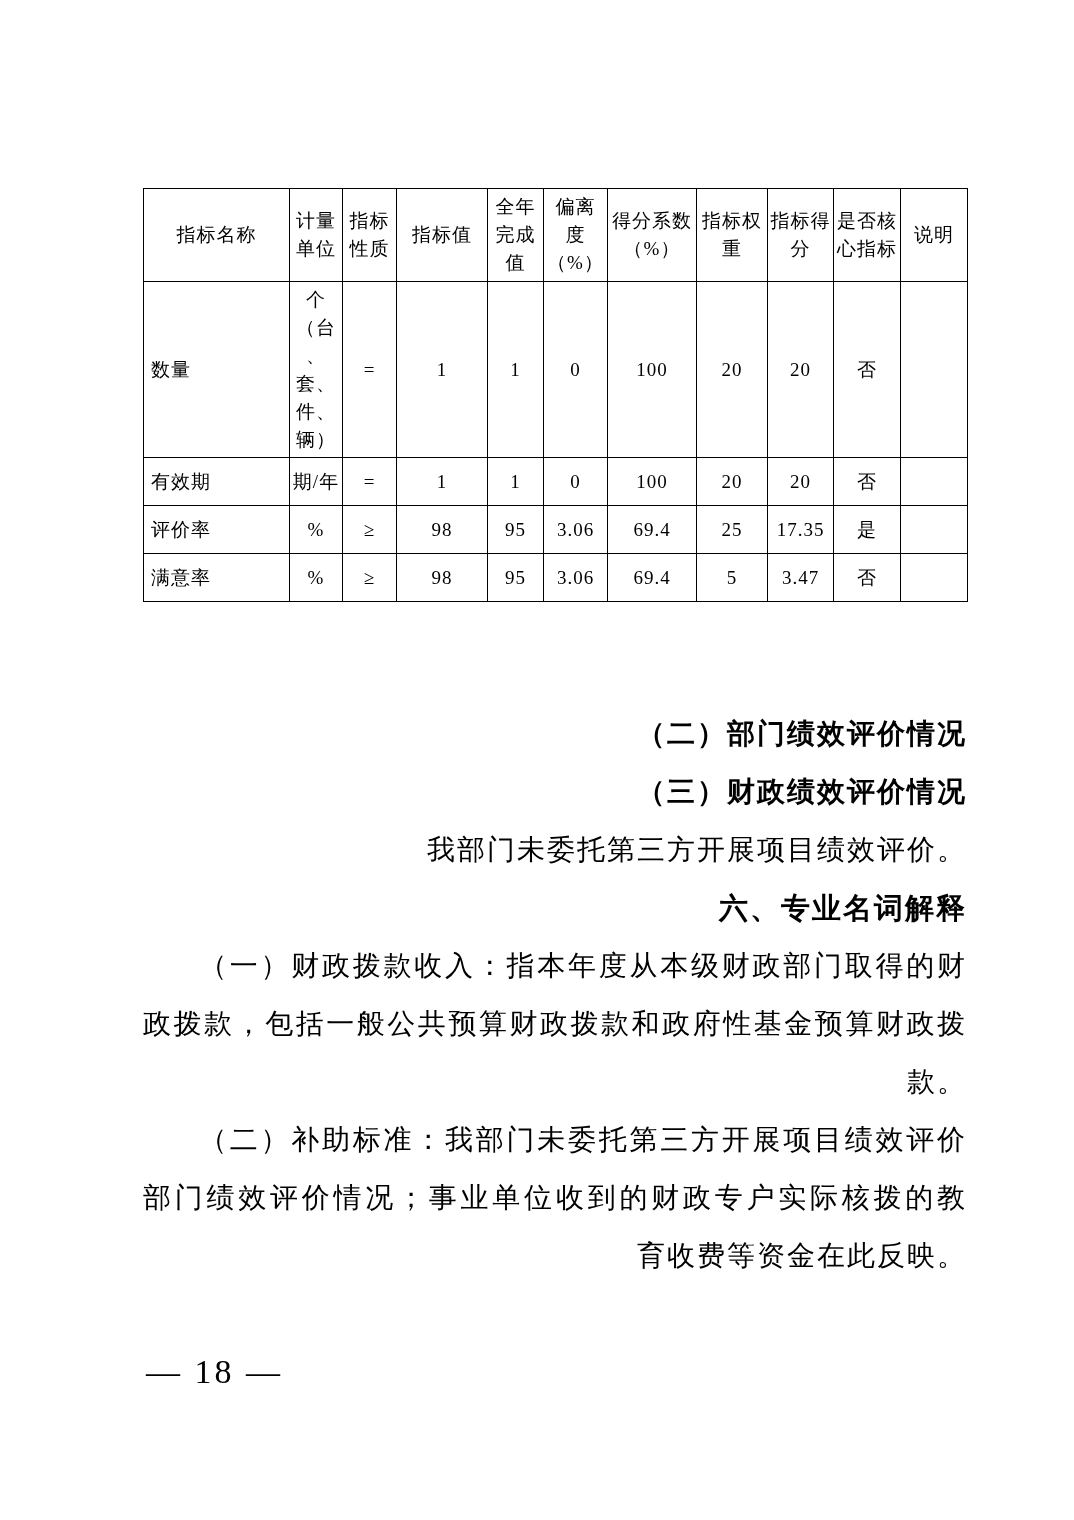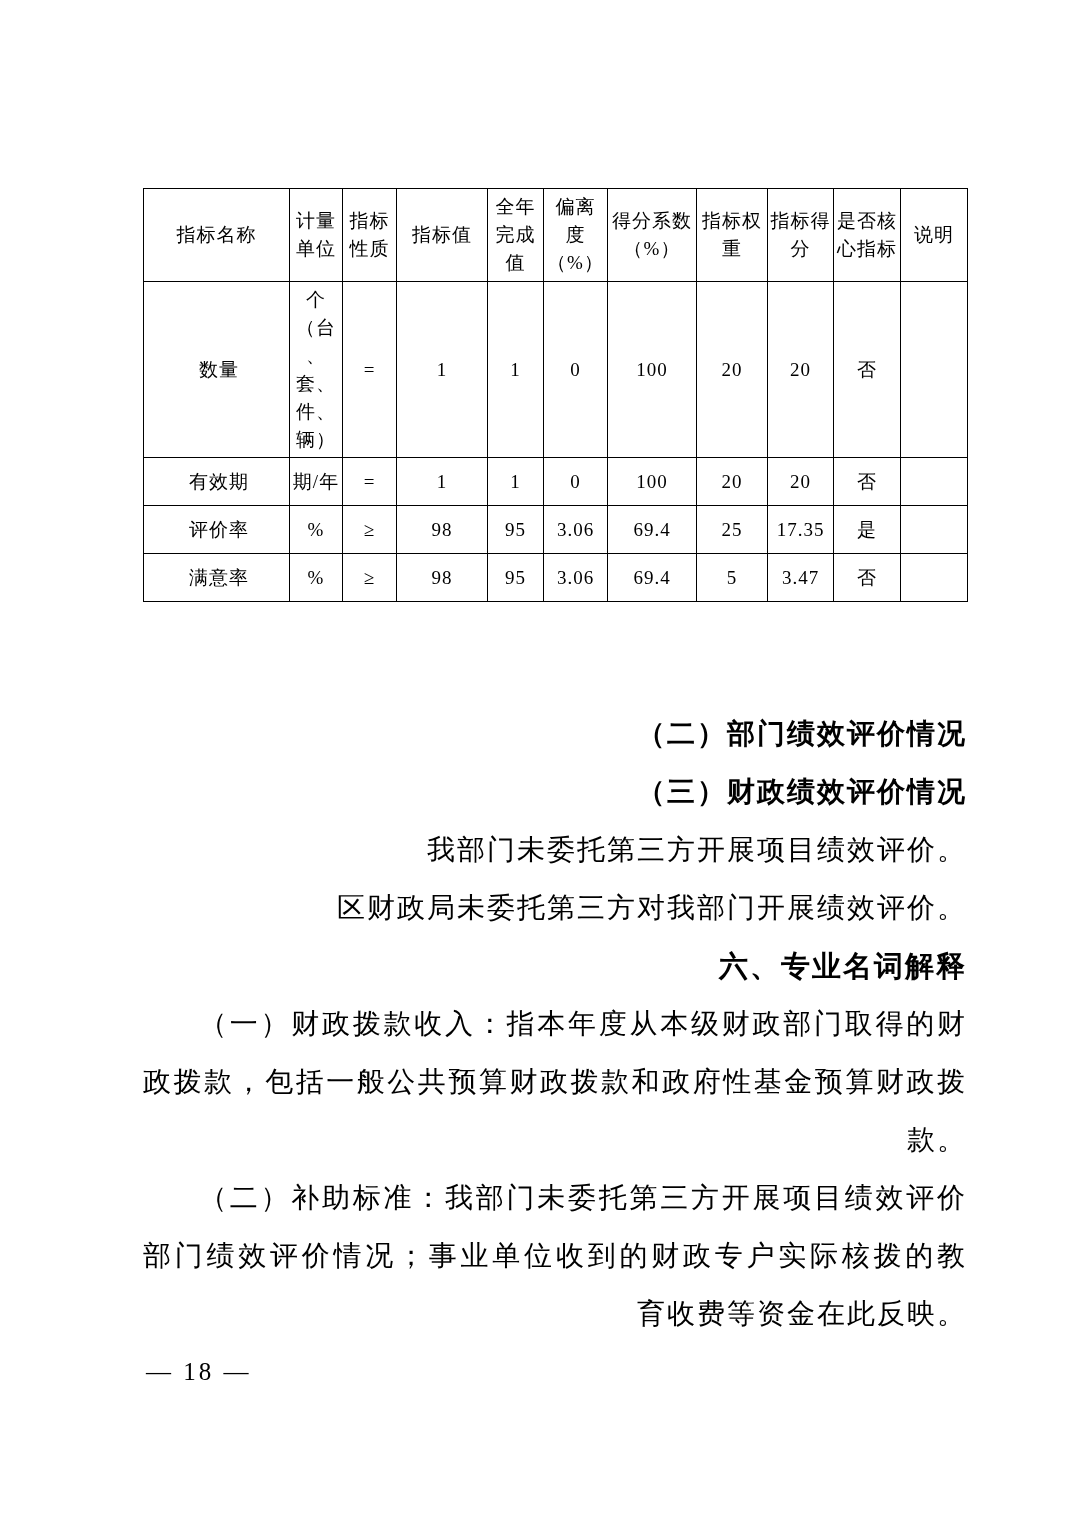--- a/index.html
+++ b/index.html
@@ -24,21 +24,21 @@
     font-weight:normal;
     font-size:19px;
     line-height:28px;
     text-align:center;
     vertical-align:middle;
     white-space:pre-line;
     padding:0 2px;
     letter-spacing:1px;
     overflow:hidden;
   }
-  table.perf td.name { text-align:center; padding-left:7px; }
+  table.perf td.name { text-align:left; padding-left:7px; }
   tr.hdr  { height:93px; }
   tr.tall { height:176px; }
   tr.std  { height:48px; }
   tr.last { height:51px; }
 
   
   .text {
     position:absolute; left:143px; top:705px; width:824px;
     font-size:28px;
   }
@@ -49,21 +49,21 @@
   .h1 {
     font-family:"Liberation Sans","DejaVu Sans",sans-serif;
     font-weight:bold; font-size:29px;
   }
   .just { text-align:justify; text-align-last:justify; }
 
   
   .footer {
     position:absolute; left:146px; top:1352px;
     height:40px; line-height:40px;
-    font-size:25px; letter-spacing:3px;
+    font-size:34px; letter-spacing:3px;
   }
 </style>
 </head>
 <body>
 
 <div class="page">
 
   <table class="perf">
     <colgroup>
       <col style="width:146px">
@@ -160,21 +160,20 @@
         <td>否</td>
         <td></td>
       </tr>
     </tbody>
   </table>
 
   <div class="text">
     <div class="line h2 indent">（二）部门绩效评价情况</div>
     <div class="line h2 indent">（三）财政绩效评价情况</div>
     <div class="line indent">我部门未委托第三方开展项目绩效评价。</div>
-    <div class="line indent">区财政局未委托第三方对我部门开展绩效评价。</div>
     <div class="line h1 indent">六、专业名词解释</div>
 
     <div class="line indent just"><span class="bold">（一）财政拨款收入：</span><span>指本年度从本级财政部门取得的财</span></div>
     <div class="line just">政拨款，包括一般公共预算财政拨款和政府性基金预算财政拨</div>
     <div class="line">款。</div>
 
     <div class="line indent just"><span class="bold">（二）补助标准：</span><span>我部门未委托第三方开展项目绩效评价</span></div>
     <div class="line just">部门绩效评价情况；事业单位收到的财政专户实际核拨的教</div>
     <div class="line">育收费等资金在此反映。</div>
   </div>

